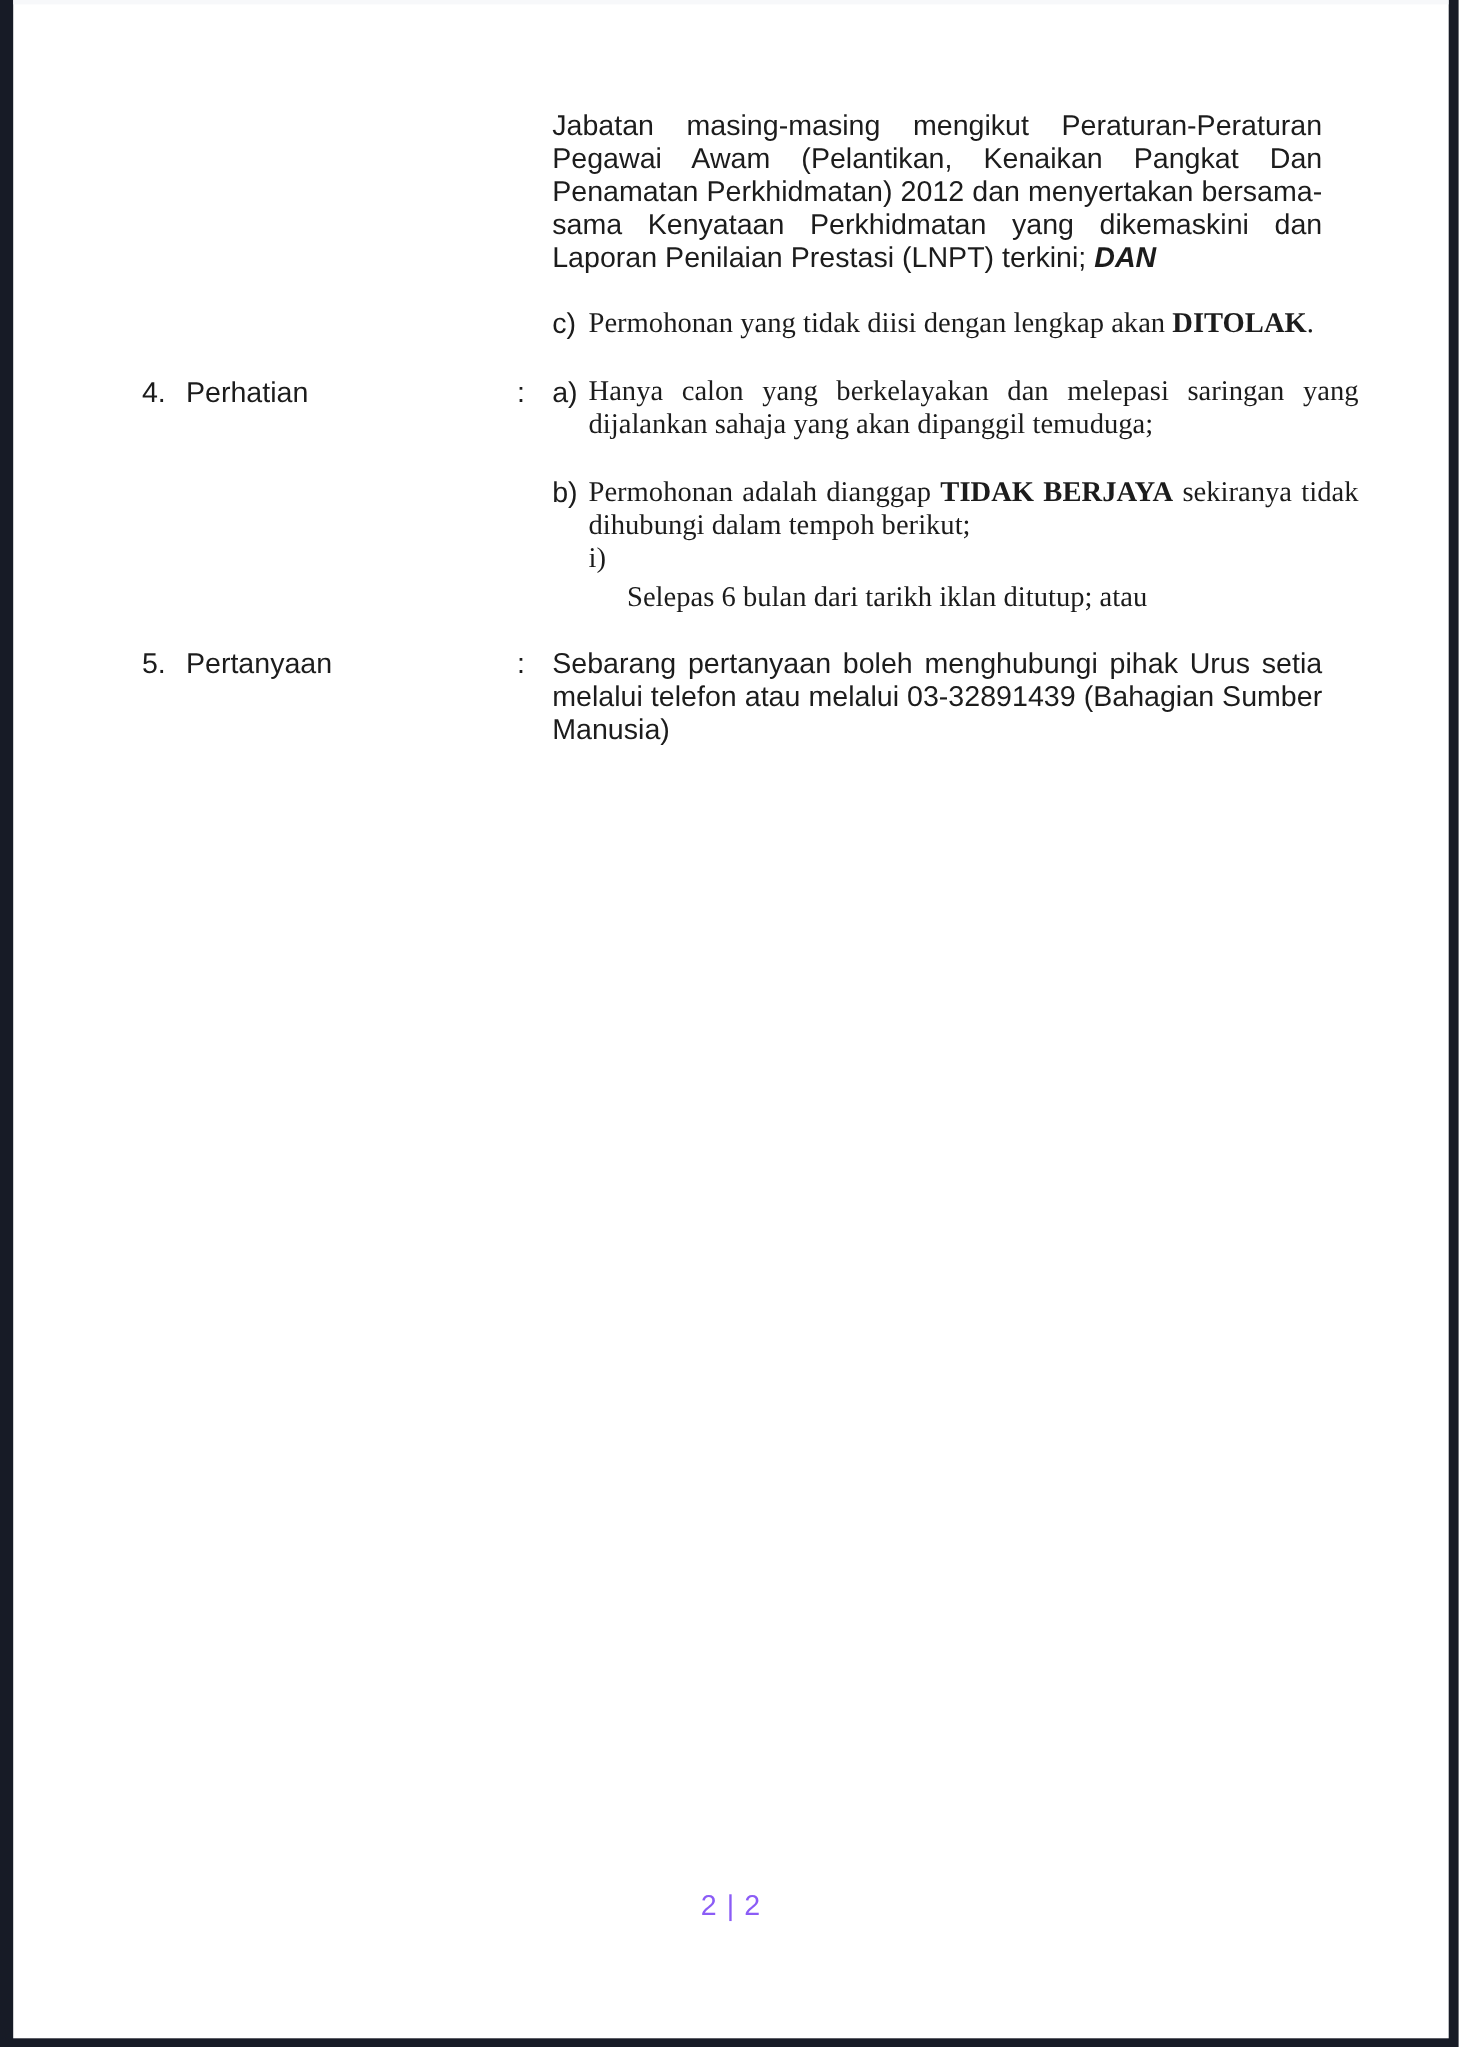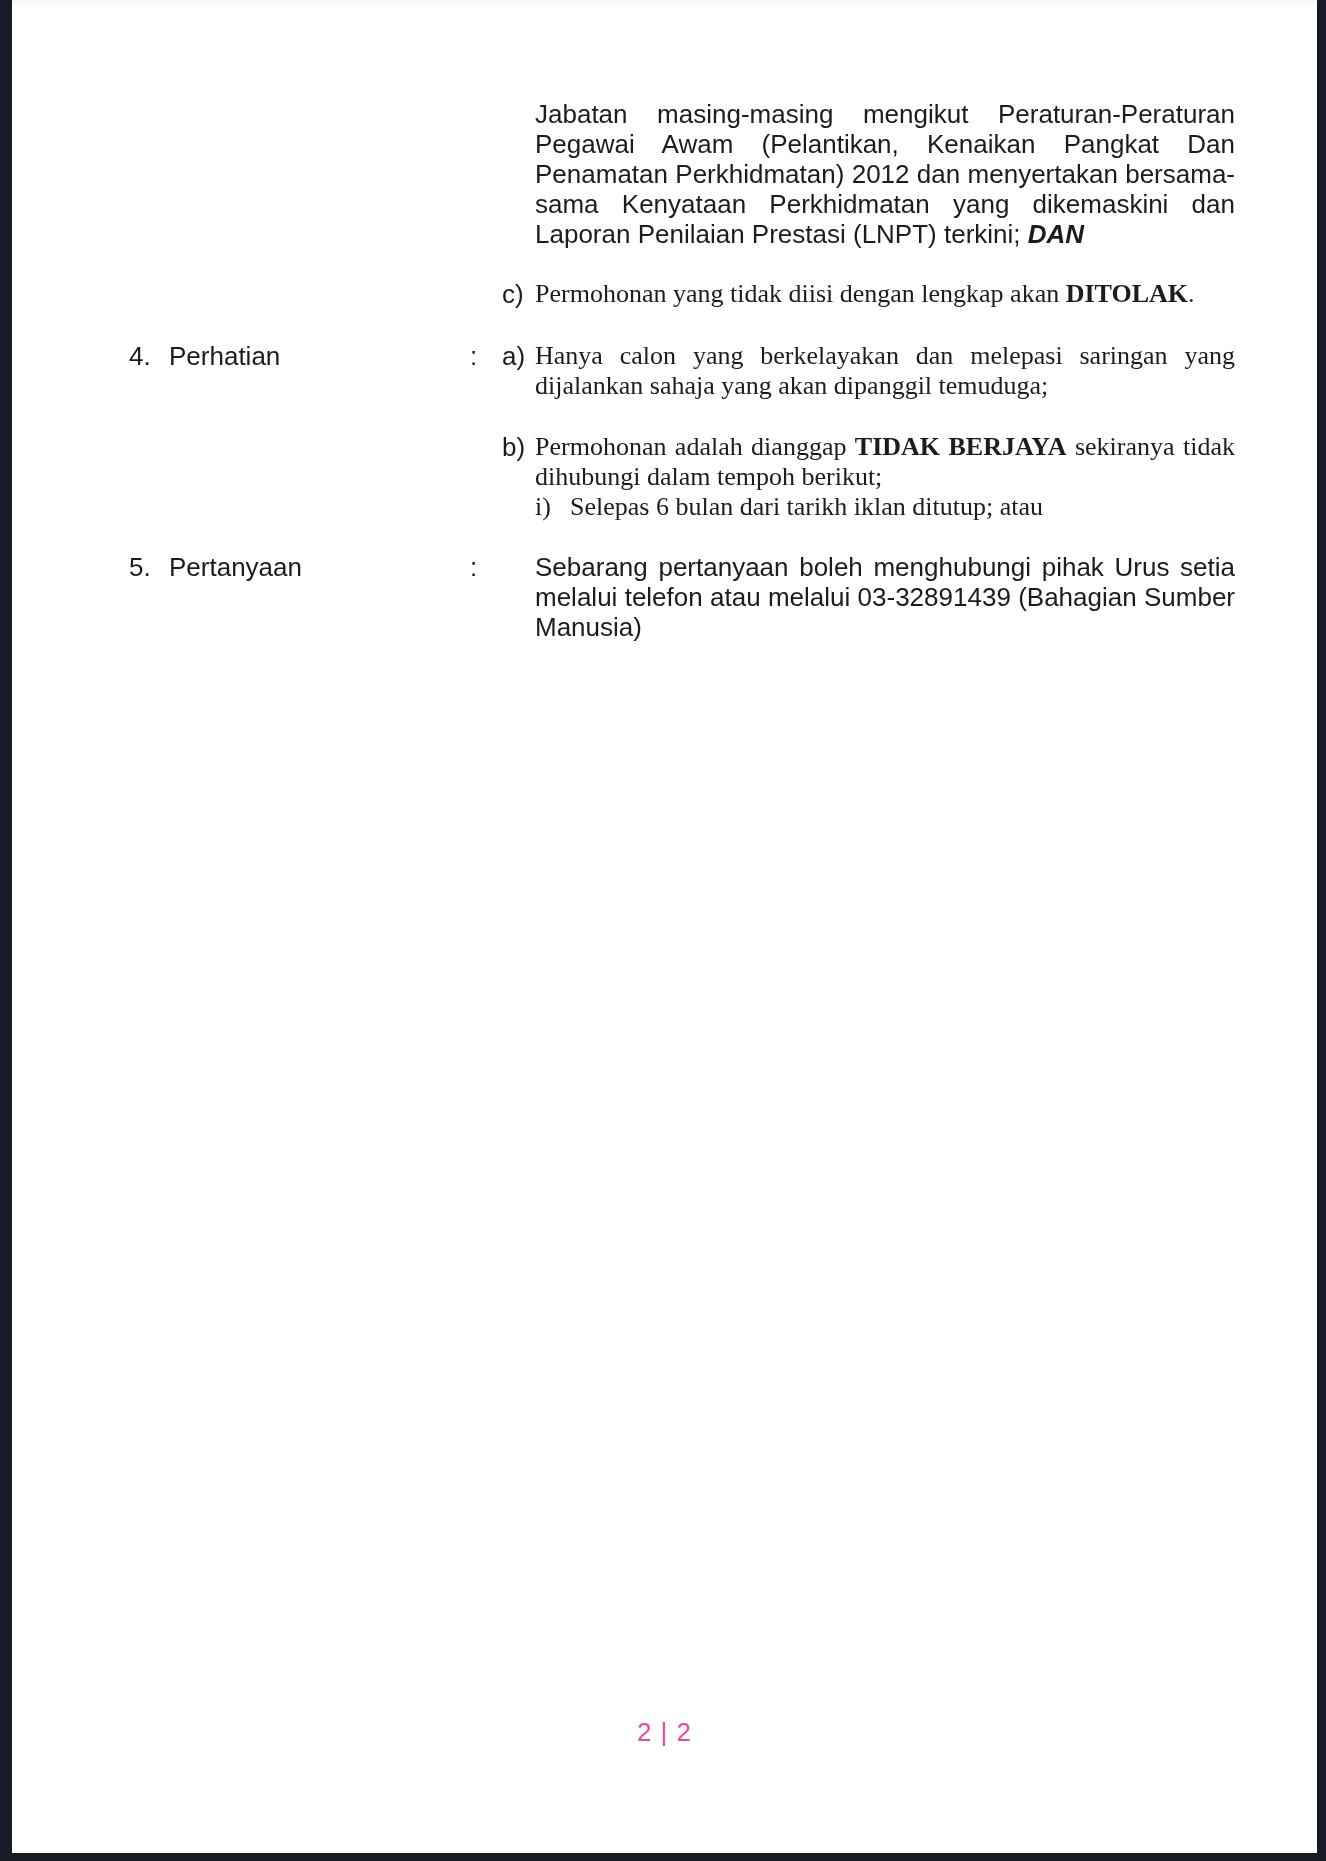--- a/index.html
+++ b/index.html
@@ -26,46 +26,45 @@
     position: absolute; left: 0; top: 0; width: 100%;
     font-size: 26px; line-height: 30px; color: #1c1c1c;
   }
   .row { display: flex; margin-left: 117px; }
   .col-num   { width: 40px;  flex: none; }
   .col-label { width: 301px; flex: none; }
   .col-colon { width: 32px;  flex: none; }
   .col-body  { width: 733px; flex: none; }
 
   .para {
-    margin-left: 33px;
     width: 700px;
     text-align: justify;
   }
   .li { display: flex; }
   .li-marker { width: 33px; flex: none; }
   .li-text { width: 700px; text-align: justify; font-family: Liberation Serif, serif; }
 
   .subli { display: flex; }
   .subli-marker { width: 35px; flex: none; }
-  .subli-text { flex: 1; }
+  .subli-text { flex: 1; margin-top: 36px; }
 
   .mt-blank   { margin-top: 30px; }
   .mt-section { margin-top: 32px; }
   .mt-item    { margin-top: 31px; }
   .first-block { margin-top: 99px; }
 
   .b  { font-weight: bold; }
   .bi { font-weight: bold; font-style: italic; }
 
   .footer {
     position: absolute;
     top: 1717px; left: 0;
     width: 1305px;
     text-align: center;
-    font-size: 26px; line-height: 30px; color: #ec4899;
+    font-size: 26px; line-height: 30px; color: #8b5cf6;
     letter-spacing: 1px;
   }
 </style>
 </head>
 <body>
 
 <div class="sheet">
   <div class="doc">
 
     <div class="row first-block">

